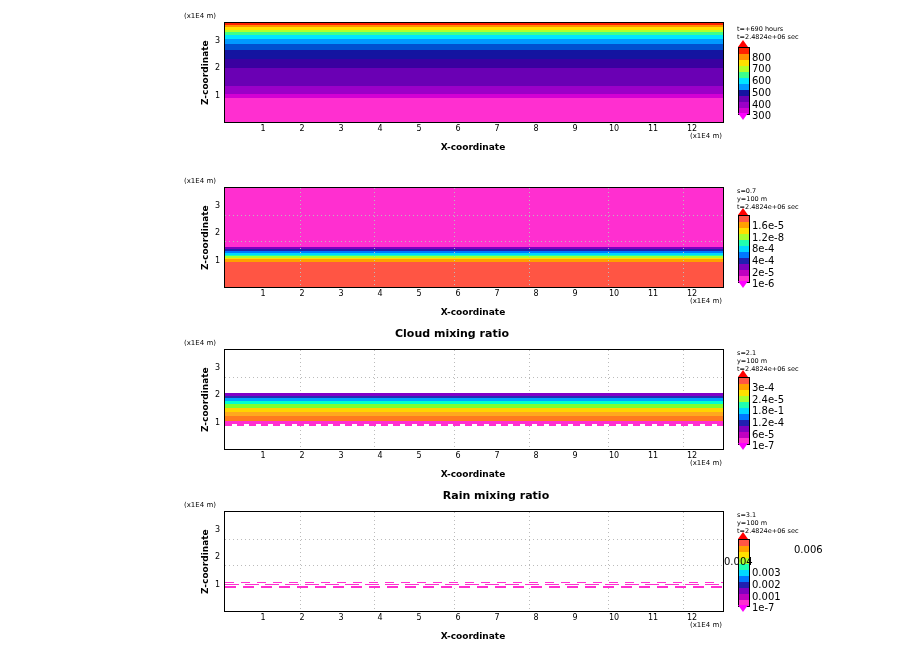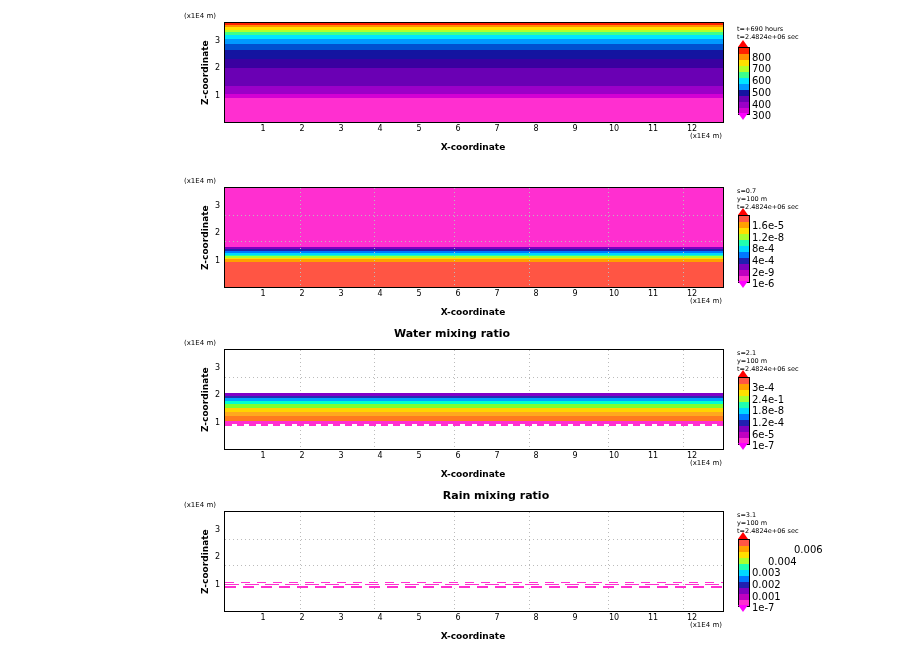--- a/index.html
+++ b/index.html
@@ -154,26 +154,26 @@
     <div class="cseg" style="top:63.7%;height:9.1%;background:#2020b0;"></div>
     <div class="cseg" style="top:72.8%;height:9.1%;background:#8000c0;"></div>
     <div class="cseg" style="top:81.9%;height:9.1%;background:#c000c0;"></div>
     <div class="cseg" style="top:91.0%;height:9.0%;background:#ff2fd0;"></div>
   </div>
   <div class="arrowdn" style="left:738px;top:119px;border-top:7px solid #ff00ff;"></div>
   <div class="clab" style="left:752px;top:58px;">1.6e-5</div>
   <div class="clab" style="left:752px;top:70px;">1.2e-8</div>
   <div class="clab" style="left:752px;top:81px;">8e-4</div>
   <div class="clab" style="left:752px;top:93px;">4e-4</div>
-  <div class="clab" style="left:752px;top:105px;">2e-9</div>
+  <div class="clab" style="left:752px;top:105px;">2e-5</div>
   <div class="clab" style="left:752px;top:116px;">1e-6</div>
 </div>
 
 <div class="panel" style="top:324px;height:162px;">
-  <div class="title" style="top:3px;">Water mixing ratio</div>
+  <div class="title" style="top:3px;">Cloud mixing ratio</div>
   <div class="units" style="left:184px;top:15px;">(x1E4 m)</div>
 
   <div class="frame" style="left:224px;top:25px;width:498px;height:99px;">
     <div class="gridv" style="left:15%;"></div>
     <div class="gridv" style="left:30%;"></div>
     <div class="gridv" style="left:46%;"></div>
     <div class="gridv" style="left:61%;"></div>
     <div class="gridv" style="left:77%;"></div>
     <div class="gridv" style="left:92%;"></div>
     <div class="gridh" style="top:27%;"></div>
@@ -222,22 +222,22 @@
     <div class="cseg" style="top:36.4%;height:9.1%;background:#20ffb0;"></div>
     <div class="cseg" style="top:45.5%;height:9.1%;background:#00d8ff;"></div>
     <div class="cseg" style="top:54.6%;height:9.1%;background:#0078ff;"></div>
     <div class="cseg" style="top:63.7%;height:9.1%;background:#2020b0;"></div>
     <div class="cseg" style="top:72.8%;height:9.1%;background:#8000c0;"></div>
     <div class="cseg" style="top:81.9%;height:9.1%;background:#c000c0;"></div>
     <div class="cseg" style="top:91.0%;height:9.0%;background:#ff2fd0;"></div>
   </div>
   <div class="arrowdn" style="left:738px;top:119px;border-top:7px solid #ff00ff;"></div>
   <div class="clab" style="left:752px;top:58px;">3e-4</div>
-  <div class="clab" style="left:752px;top:70px;">2.4e-1</div>
-  <div class="clab" style="left:752px;top:81px;">1.8e-8</div>
+  <div class="clab" style="left:752px;top:70px;">2.4e-5</div>
+  <div class="clab" style="left:752px;top:81px;">1.8e-1</div>
   <div class="clab" style="left:752px;top:93px;">1.2e-4</div>
   <div class="clab" style="left:752px;top:105px;">6e-5</div>
   <div class="clab" style="left:752px;top:116px;">1e-7</div>
 </div>
 
 <div class="panel" style="top:486px;height:168px;">
   <div class="title" style="top:3px;padding-left:44px;">Rain mixing ratio</div>
   <div class="units" style="left:184px;top:15px;">(x1E4 m)</div>
 
   <div class="frame" style="left:224px;top:25px;width:498px;height:99px;">
@@ -286,18 +286,18 @@
     <div class="cseg" style="top:36.4%;height:9.1%;background:#20ffb0;"></div>
     <div class="cseg" style="top:45.5%;height:9.1%;background:#00d8ff;"></div>
     <div class="cseg" style="top:54.6%;height:9.1%;background:#0078ff;"></div>
     <div class="cseg" style="top:63.7%;height:9.1%;background:#2020b0;"></div>
     <div class="cseg" style="top:72.8%;height:9.1%;background:#8000c0;"></div>
     <div class="cseg" style="top:81.9%;height:9.1%;background:#c000c0;"></div>
     <div class="cseg" style="top:91.0%;height:9.0%;background:#ff2fd0;"></div>
   </div>
   <div class="arrowdn" style="left:738px;top:119px;border-top:7px solid #ff00ff;"></div>
   <div class="clab" style="left:752px;top:58px;padding-left:42px;">0.006</div>
-  <div class="clab" style="left:752px;top:70px;padding-left:16px;">0.004</div>
+  <div class="clab" style="left:708px;top:70px;padding-left:16px;">0.004</div>
   <div class="clab" style="left:752px;top:81px;">0.003</div>
   <div class="clab" style="left:752px;top:93px;">0.002</div>
   <div class="clab" style="left:752px;top:105px;">0.001</div>
   <div class="clab" style="left:752px;top:116px;">1e-7</div>
 </div>
 
 </body></html>

